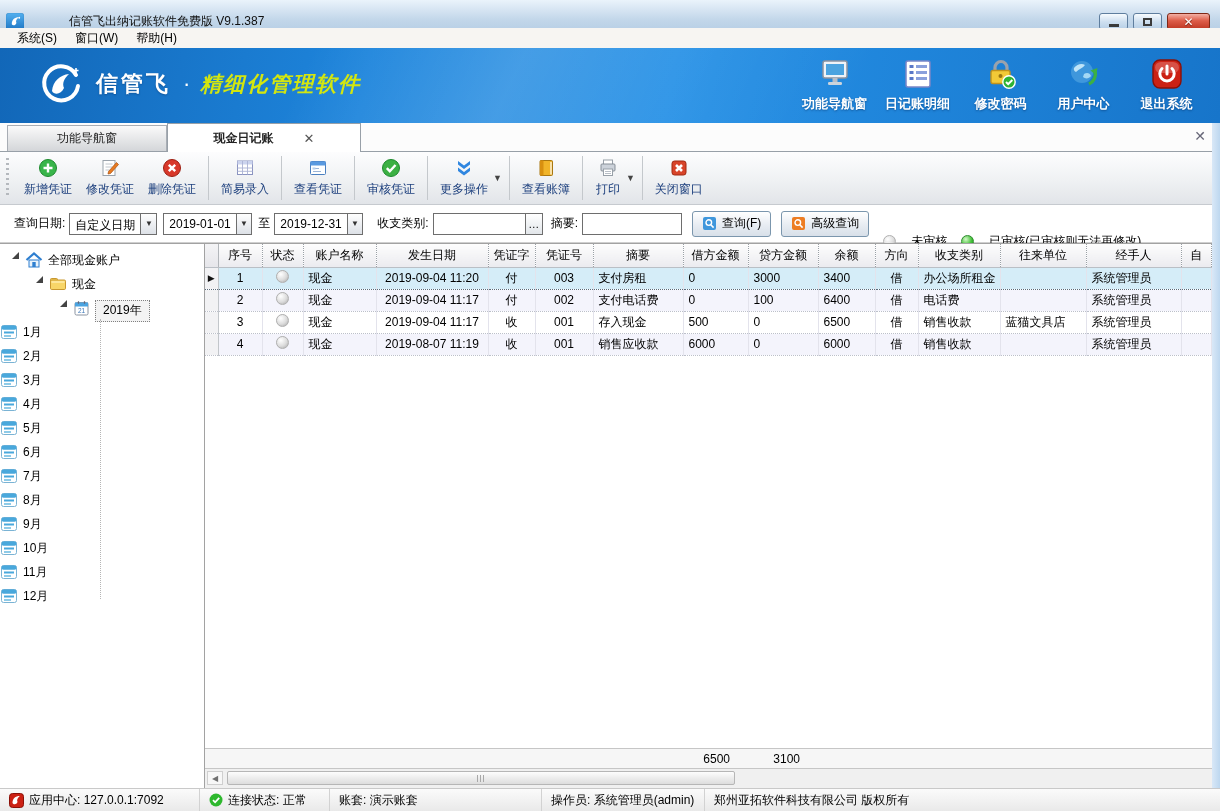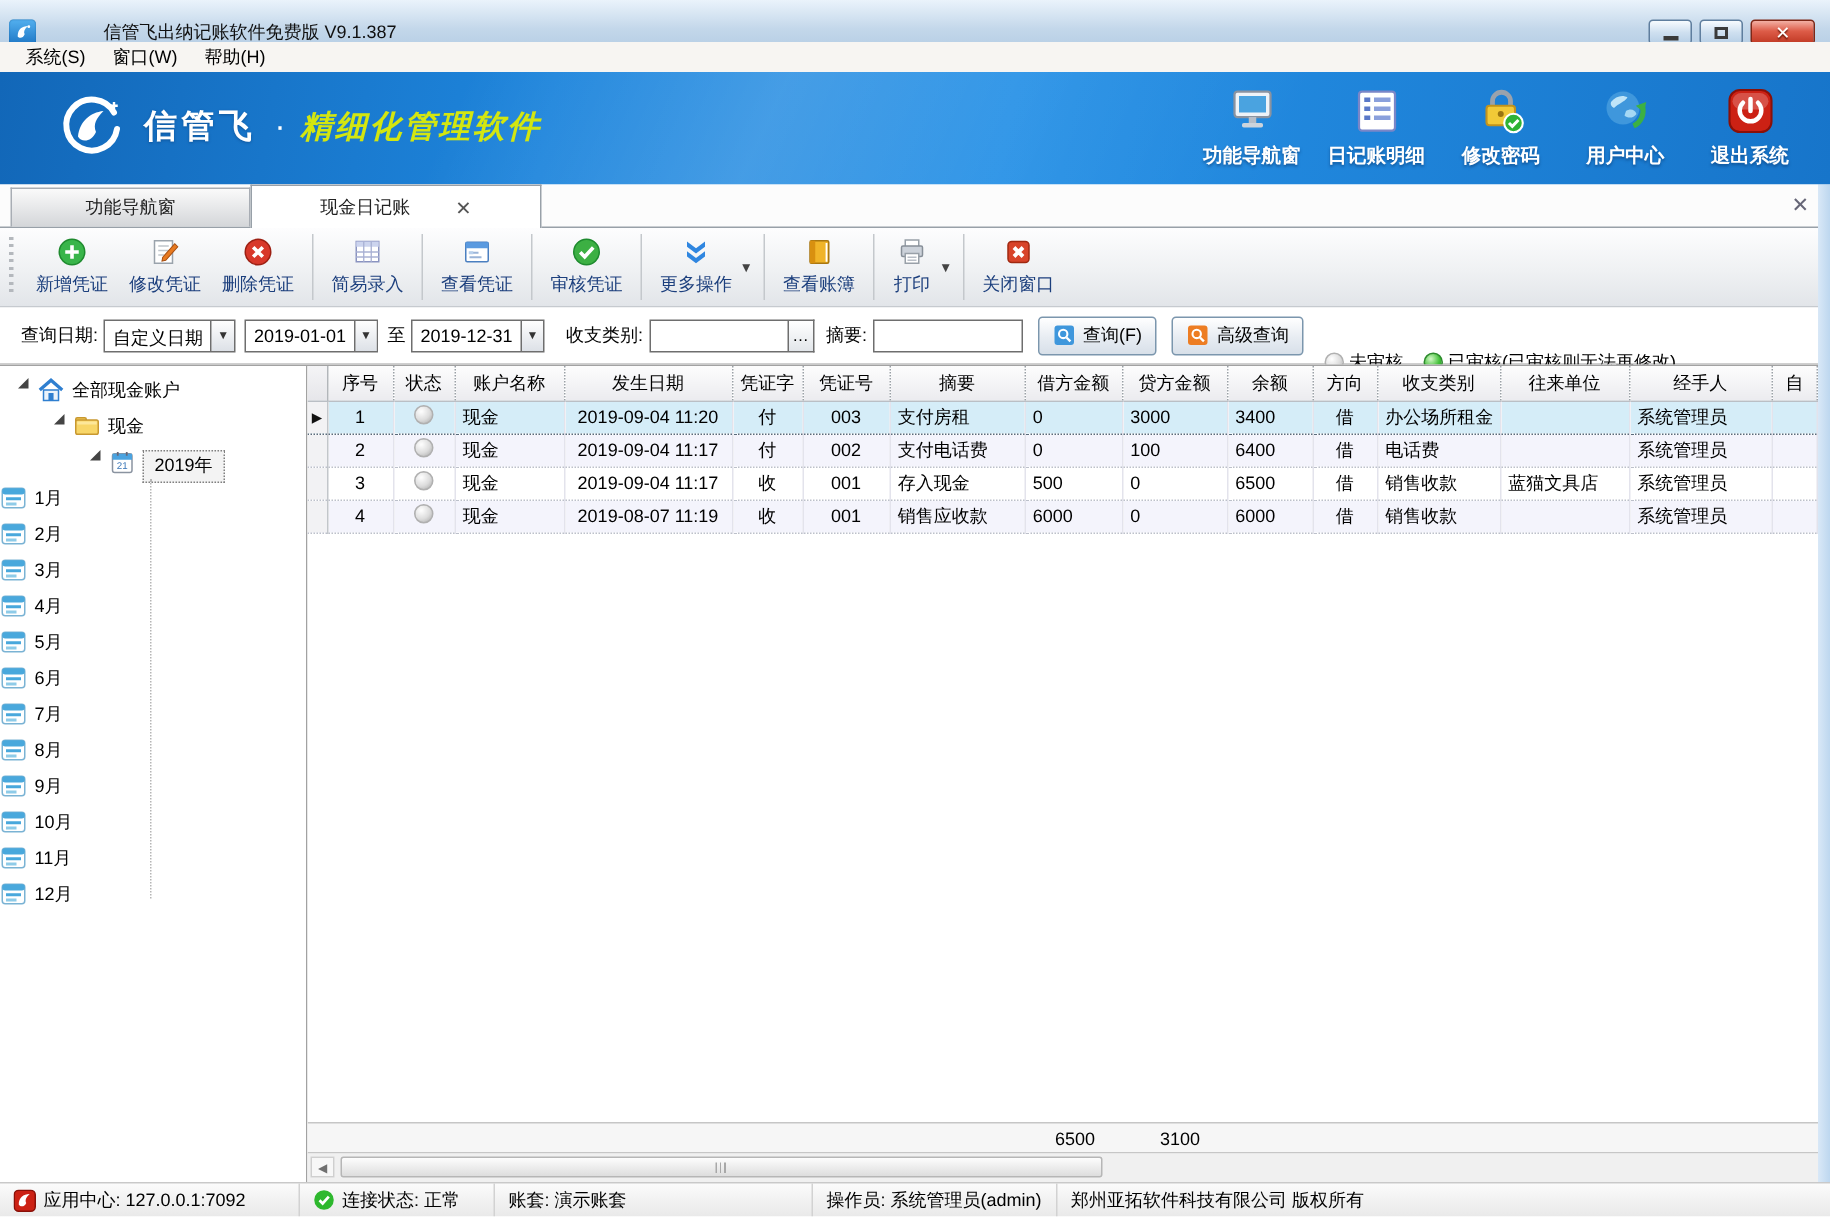--- a/index.html
+++ b/index.html
@@ -37,21 +37,21 @@
   .brand-slogan{font-size:21px;font-weight:bold;font-style:italic;color:#d3e610;letter-spacing:2px;}
   .banner-tools{position:absolute;right:12px;top:9px;display:flex;}
   .btool{width:83px;display:flex;flex-direction:column;align-items:center;gap:4px;cursor:pointer;}
   .btool-label{color:#fff;font-weight:bold;font-size:13px;text-shadow:0 1px 2px rgba(0,40,90,.5);white-space:nowrap;}
   .bicon{width:34px;height:34px;display:flex;align-items:center;justify-content:center;}
   
   .tabbar{position:absolute;top:123px;left:0;right:8px;height:29px;box-sizing:border-box;background:#fcfcfc;
     border-bottom:1px solid #98a0a8;display:flex;align-items:flex-end;padding-left:7px;}
   .tab{height:26px;width:160px;display:flex;align-items:center;justify-content:center;cursor:pointer;box-sizing:border-box;
     background:linear-gradient(#fafafa,#d4d6d9);border:1px solid #a8adb4;border-bottom:none;color:#222;}
-  .tab.active{height:29px;width:194px;background:#fff;border-color:#98a0a8;margin-bottom:-1px;position:relative;z-index:2;}
+  .tab.active{height:29px;width:194px;background:#fff;border-color:#98a0a8;margin-bottom:-1px;position:relative;z-index:2;font-weight:bold;}
   .tab-close{margin-left:30px;color:#555;font-size:13px;line-height:1;cursor:pointer;}
   .tabbar-close{position:absolute;right:6px;top:5px;color:#667;font-size:14px;cursor:pointer;}
   
   .toolbar{position:absolute;top:152px;left:0;right:8px;height:53px;box-sizing:border-box;
     background:linear-gradient(#fdfdfe,#eff1f3 55%,#e2e5e9);border-bottom:1px solid #c6cacf;
     display:flex;align-items:center;padding-left:6px;}
   .grip{width:3px;height:40px;margin:0 8px 0 0;
     background:repeating-linear-gradient(#b4b8bd 0 2px,transparent 2px 5px);}
   .tbtn{width:62px;display:flex;flex-direction:column;align-items:center;gap:3px;padding:4px 0;cursor:pointer;
     color:#1c3f7d;border-radius:3px;}
@@ -65,21 +65,21 @@
   .combo{height:22px;border:1px solid #6e6e6e;background:#fff;display:flex;align-items:stretch;box-sizing:border-box;margin-right:6px;cursor:pointer;}
   .ctext{padding:3px 5px 0 5px;flex:1;white-space:nowrap;}
   .carrow{width:17px;border-left:1px solid #6e6e6e;background:linear-gradient(#fefefe,#dde1e7);
     display:flex;align-items:center;justify-content:center;font-size:8px;color:#333;}
   .qinput-wrap{display:flex;align-items:stretch;height:22px;box-sizing:border-box;margin-right:8px;}
   .qinput{width:93px;height:22px;border:1px solid #6e6e6e;box-sizing:border-box;font:inherit;padding:0 4px;outline:none;}
   .dots-btn{width:17px;border:1px solid #6e6e6e;border-left:none;background:linear-gradient(#fff,#e2e6ea);
     display:flex;align-items:center;justify-content:center;font-size:11px;cursor:pointer;box-sizing:border-box;}
   .qbtn{height:26px;border:1px solid #7b96ad;border-radius:3px;box-sizing:border-box;cursor:pointer;
     background:linear-gradient(#ffffff,#e7ecf2 55%,#d8e0e9);display:flex;align-items:center;gap:5px;padding:0 9px;margin-left:10px;white-space:nowrap;}
-  .legend{display:flex;align-items:center;gap:3px;margin-left:14px;white-space:nowrap;margin-top:36px;}
+  .legend{display:flex;align-items:center;gap:15px;margin-left:14px;white-space:nowrap;margin-top:36px;}
   .sphere{display:inline-block;width:13px;height:13px;border-radius:50%;box-sizing:border-box;
     background:radial-gradient(circle at 35% 30%,#ffffff,#dcdcdc 55%,#a6a6a6);border:1px solid #b0b0b0;}
   .sphere.green{background:radial-gradient(circle at 35% 30%,#d4f8c8,#46c23c 55%,#0e8c12);border-color:#2d8a2d;}
   
   .main{position:absolute;top:243px;bottom:23px;left:0;right:8px;border-top:1px solid #a2a2a2;box-sizing:border-box;background:#fff;}
   .right-strip{position:absolute;top:123px;bottom:23px;right:0;width:8px;background:linear-gradient(90deg,#d9e8f7,#bdd7ef);}
   
   .tree{position:absolute;left:0;top:0;bottom:0;width:205px;box-sizing:border-box;border-right:1px solid #a2a2a2;
     background:#fff;padding-top:8px;overflow:hidden;}
   .titem{display:flex;align-items:flex-start;height:24px;gap:5px;cursor:pointer;white-space:nowrap;}

